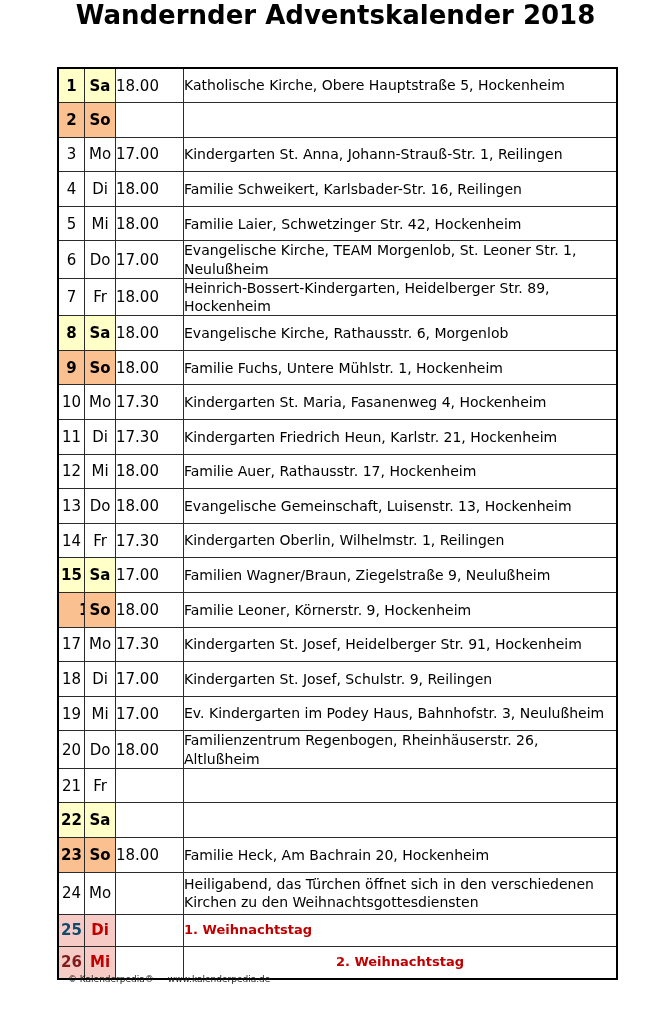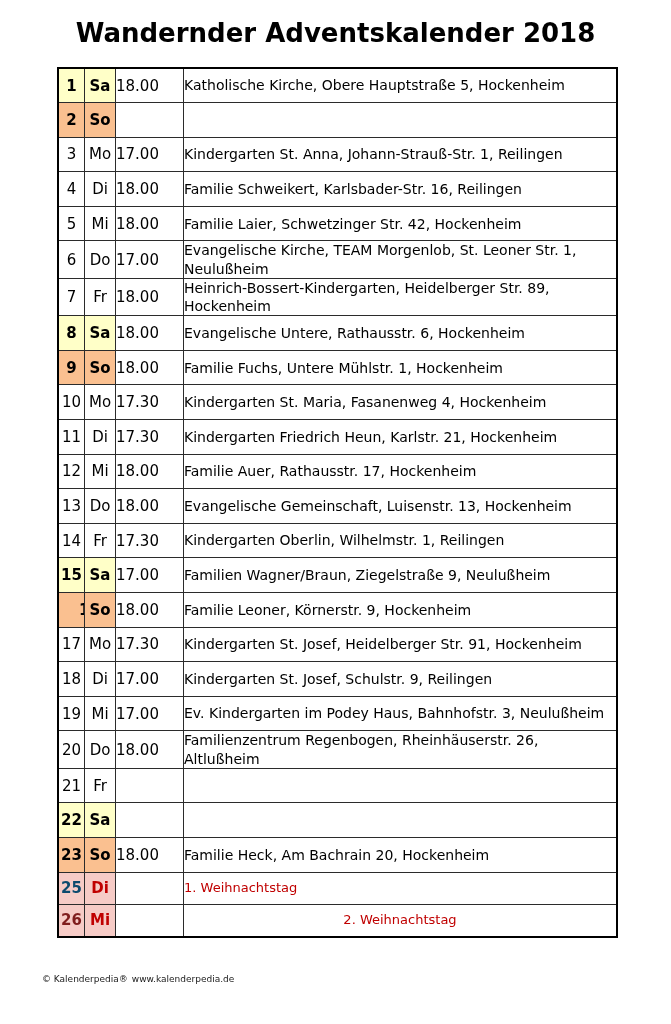--- a/index.html
+++ b/index.html
@@ -9,21 +9,20 @@
   }
   .page {
     position: relative;
     width: 671px;
     height: 1024px;
     background: #ffffff;
     font-family: "DejaVu Sans", "Liberation Sans", sans-serif;
     overflow: hidden;
   }
   .page-title {
-    padding-top: 18px;
     text-align: center;
     font-size: 26px;
     font-weight: bold;
     color: #000000;
     letter-spacing: 0px;
   }
   table.calendar {
     position: absolute;
     left: 57px;
     top: 67px;
@@ -62,30 +61,30 @@
     text-align: left;
     font-size: 14px;
     padding-left: 9px;
     padding-right: 6px;
     line-height: 1.3;
   }
   tr.sa td.c-day, tr.sa td.c-wday,
   tr.so td.c-day, tr.so td.c-wday,
   tr.hol td.c-day, tr.hol td.c-wday,
   tr.sa td.c-day, tr.so td.c-day { font-weight: bold; }
-  tr.hol td { font-weight: normal; }
+  tr.hol td { font-weight: bold; }
   tr.hol td.c-event { font-size: 13px; }
   .footer {
     position: absolute;
-    left: 42px;
+    left: 68px;
     top: 974px;
     font-size: 9px;
     color: #1a1a1a;
     display: flex;
-    gap: 4px;
+    gap: 14px;
     align-items: baseline;
   }
 </style>
 </head>
 <body>
 
 <div class="page">
 
   <div class="page-title">Wandernder Adventskalender 2018</div>
 
@@ -130,21 +129,21 @@
         <tr class="row wd">
           <td class="c-day">7</td>
           <td class="c-wday">Fr</td>
           <td class="c-time">18.00</td>
           <td class="c-event">Heinrich-Bossert-Kindergarten, Heidelberger Str. 89, Hockenheim</td>
         </tr>
         <tr class="row sa">
           <td class="c-day" style="background: rgb(255, 255, 200);">8</td>
           <td class="c-wday" style="background: rgb(255, 255, 200);">Sa</td>
           <td class="c-time">18.00</td>
-          <td class="c-event">Evangelische Untere, Rathausstr. 6, Hockenheim</td>
+          <td class="c-event">Evangelische Kirche, Rathausstr. 6, Morgenlob</td>
         </tr>
         <tr class="row so">
           <td class="c-day" style="background: rgb(250, 192, 144);">9</td>
           <td class="c-wday" style="background: rgb(250, 192, 144);">So</td>
           <td class="c-time">18.00</td>
           <td class="c-event">Familie Fuchs, Untere Mühlstr. 1, Hockenheim</td>
         </tr>
         <tr class="row wd">
           <td class="c-day">10</td>
           <td class="c-wday">Mo</td>
@@ -221,20 +220,26 @@
           <td class="c-day" style="background: rgb(255, 255, 200);">22</td>
           <td class="c-wday" style="background: rgb(255, 255, 200);">Sa</td>
           <td class="c-time"></td>
           <td class="c-event"></td>
         </tr>
         <tr class="row so">
           <td class="c-day" style="background: rgb(250, 192, 144);">23</td>
           <td class="c-wday" style="background: rgb(250, 192, 144);">So</td>
           <td class="c-time">18.00</td>
           <td class="c-event">Familie Heck, Am Bachrain 20, Hockenheim</td>
+        </tr>
+        <tr class="row-tall wd">
+          <td class="c-day">24</td>
+          <td class="c-wday">Mo</td>
+          <td class="c-time"></td>
+          <td class="c-event">Heiligabend, das Türchen öffnet sich in den verschiedenen Kirchen zu den Weihnachtsgottesdiensten</td>
         </tr>
         <tr class="row-short hol">
           <td class="c-day" style="background: rgb(246, 203, 198); color: #0c4a6e;">25</td>
           <td class="c-wday" style="background: rgb(246, 203, 198); color: rgb(192, 0, 0);">Di</td>
           <td class="c-time" style="color: rgb(192, 0, 0);"></td>
           <td class="c-event" style="color: rgb(192, 0, 0);">1. Weihnachtstag</td>
         </tr>
         <tr class="row-short hol">
           <td class="c-day" style="background: rgb(246, 203, 198); color: #7f1d1d; text-align: center;">26</td>
           <td class="c-wday" style="background: rgb(246, 203, 198); color: rgb(192, 0, 0);">Mi</td>

